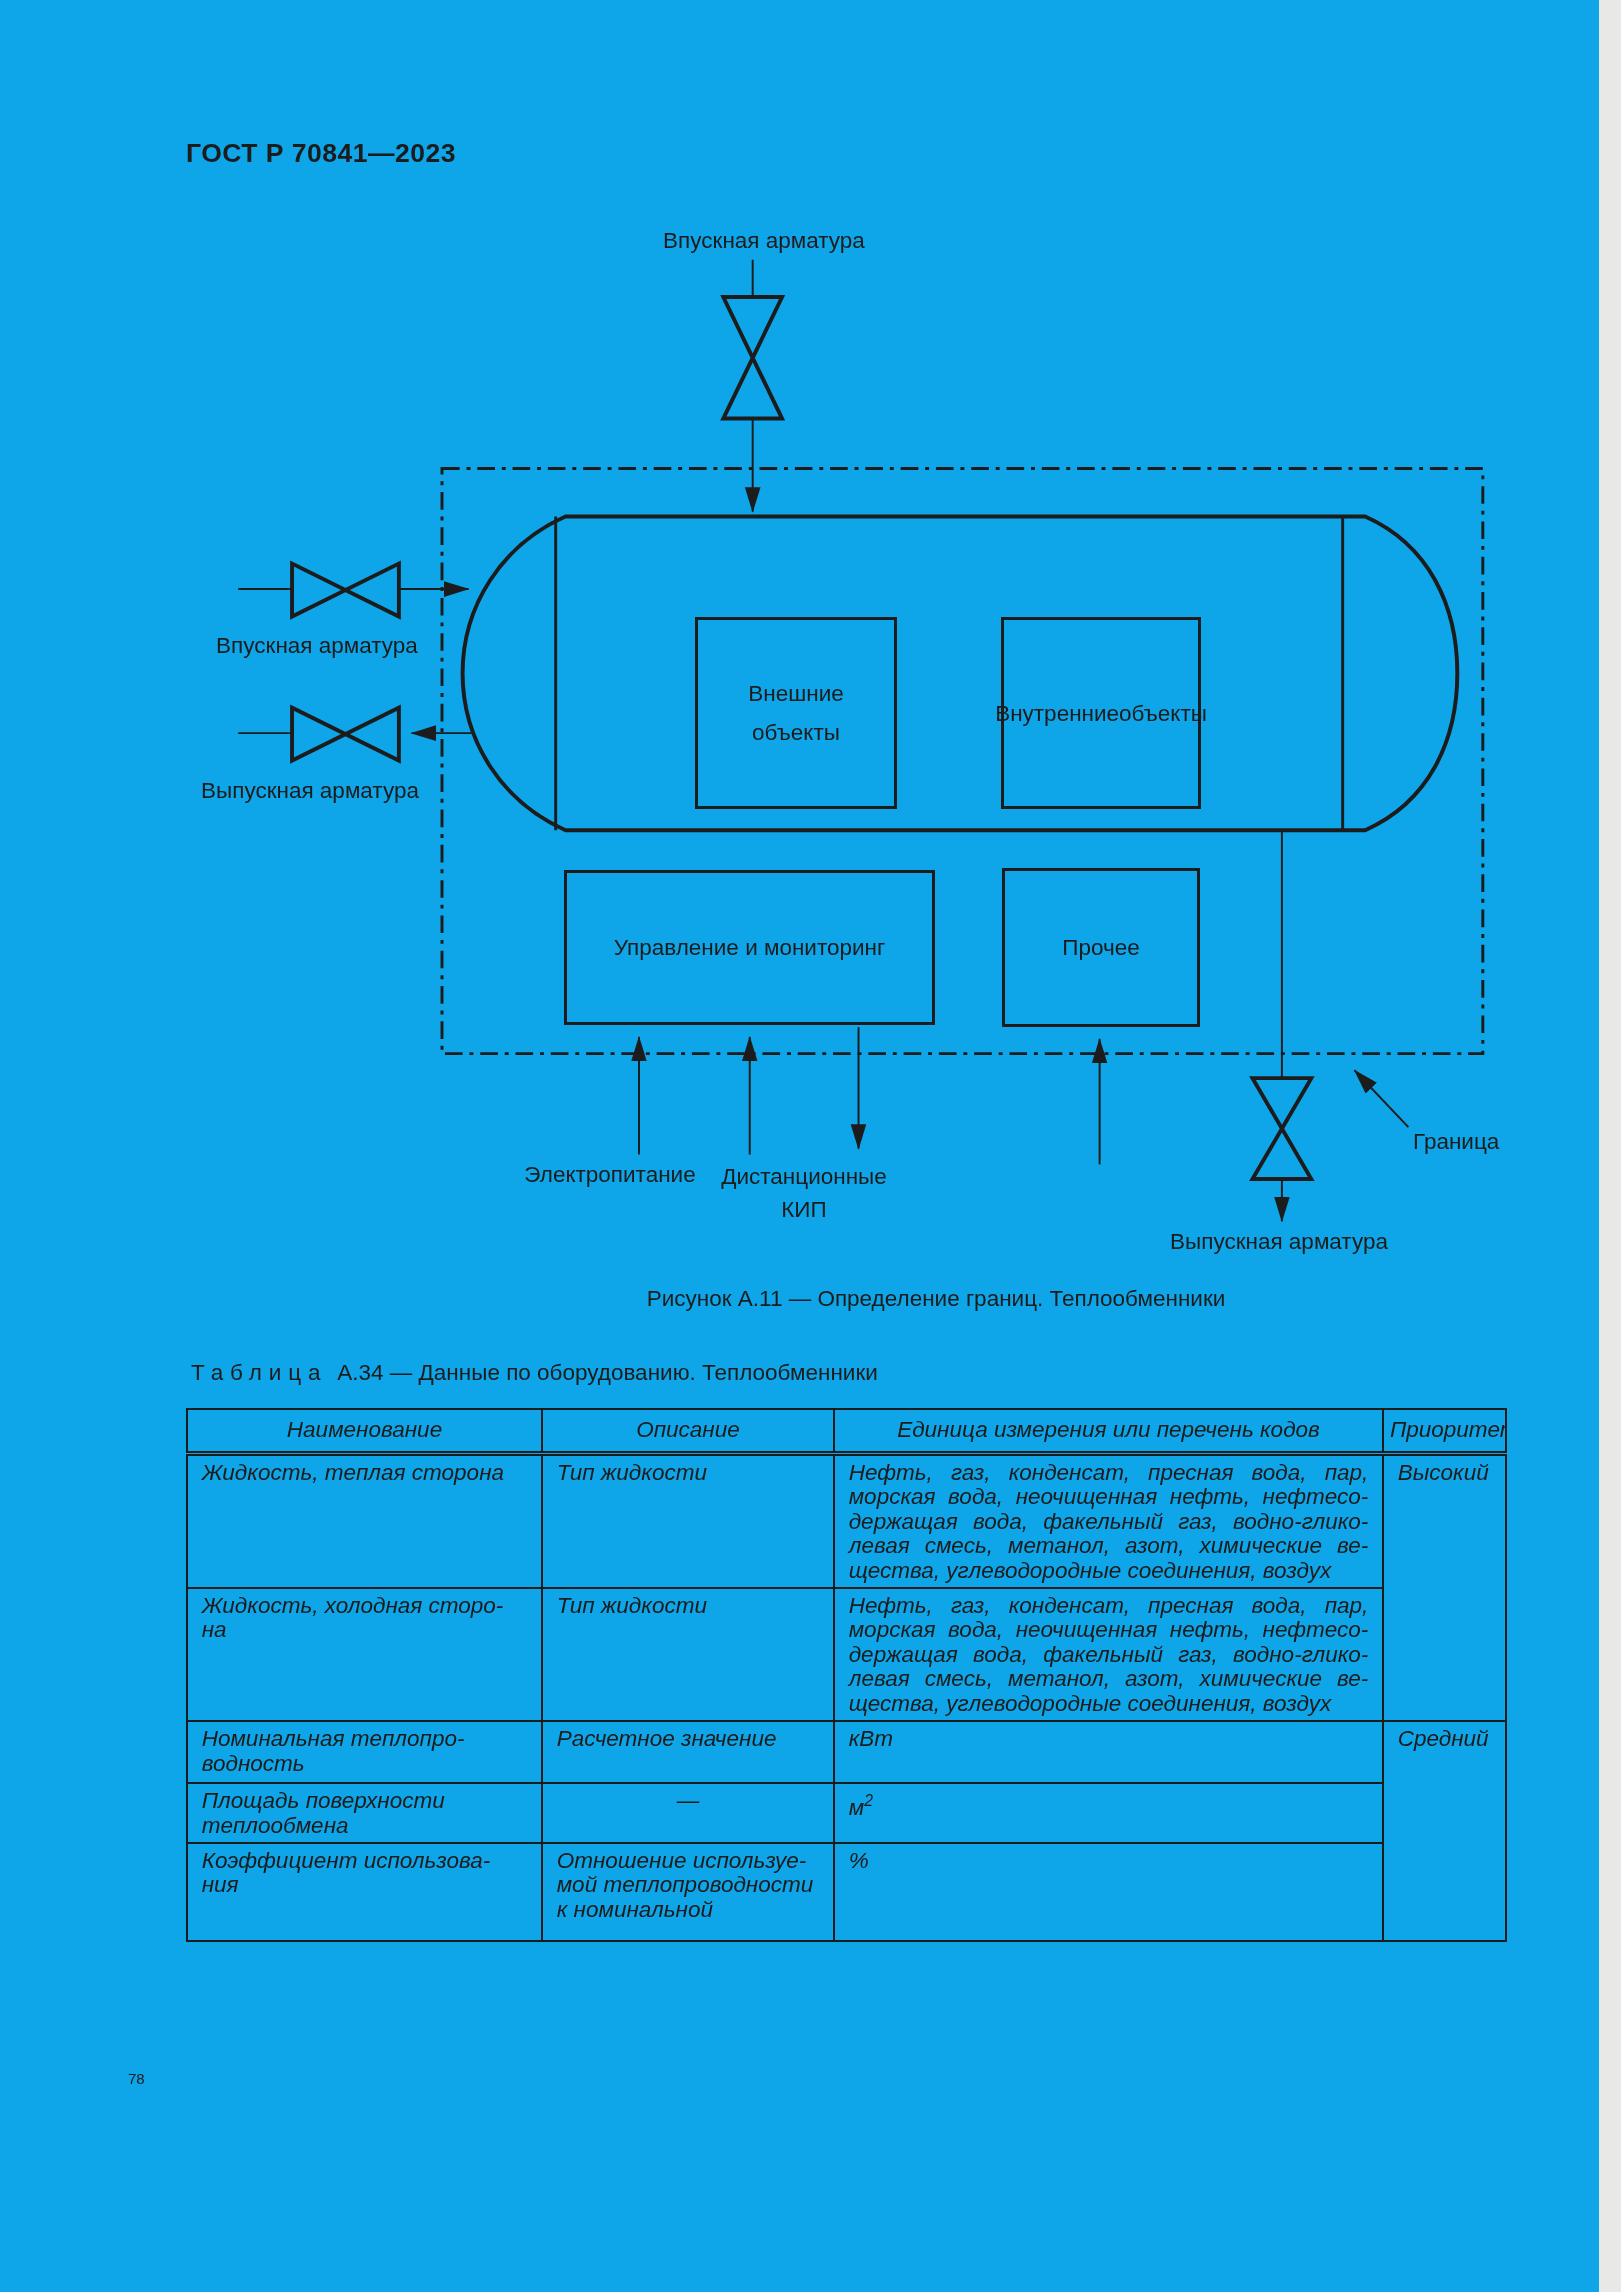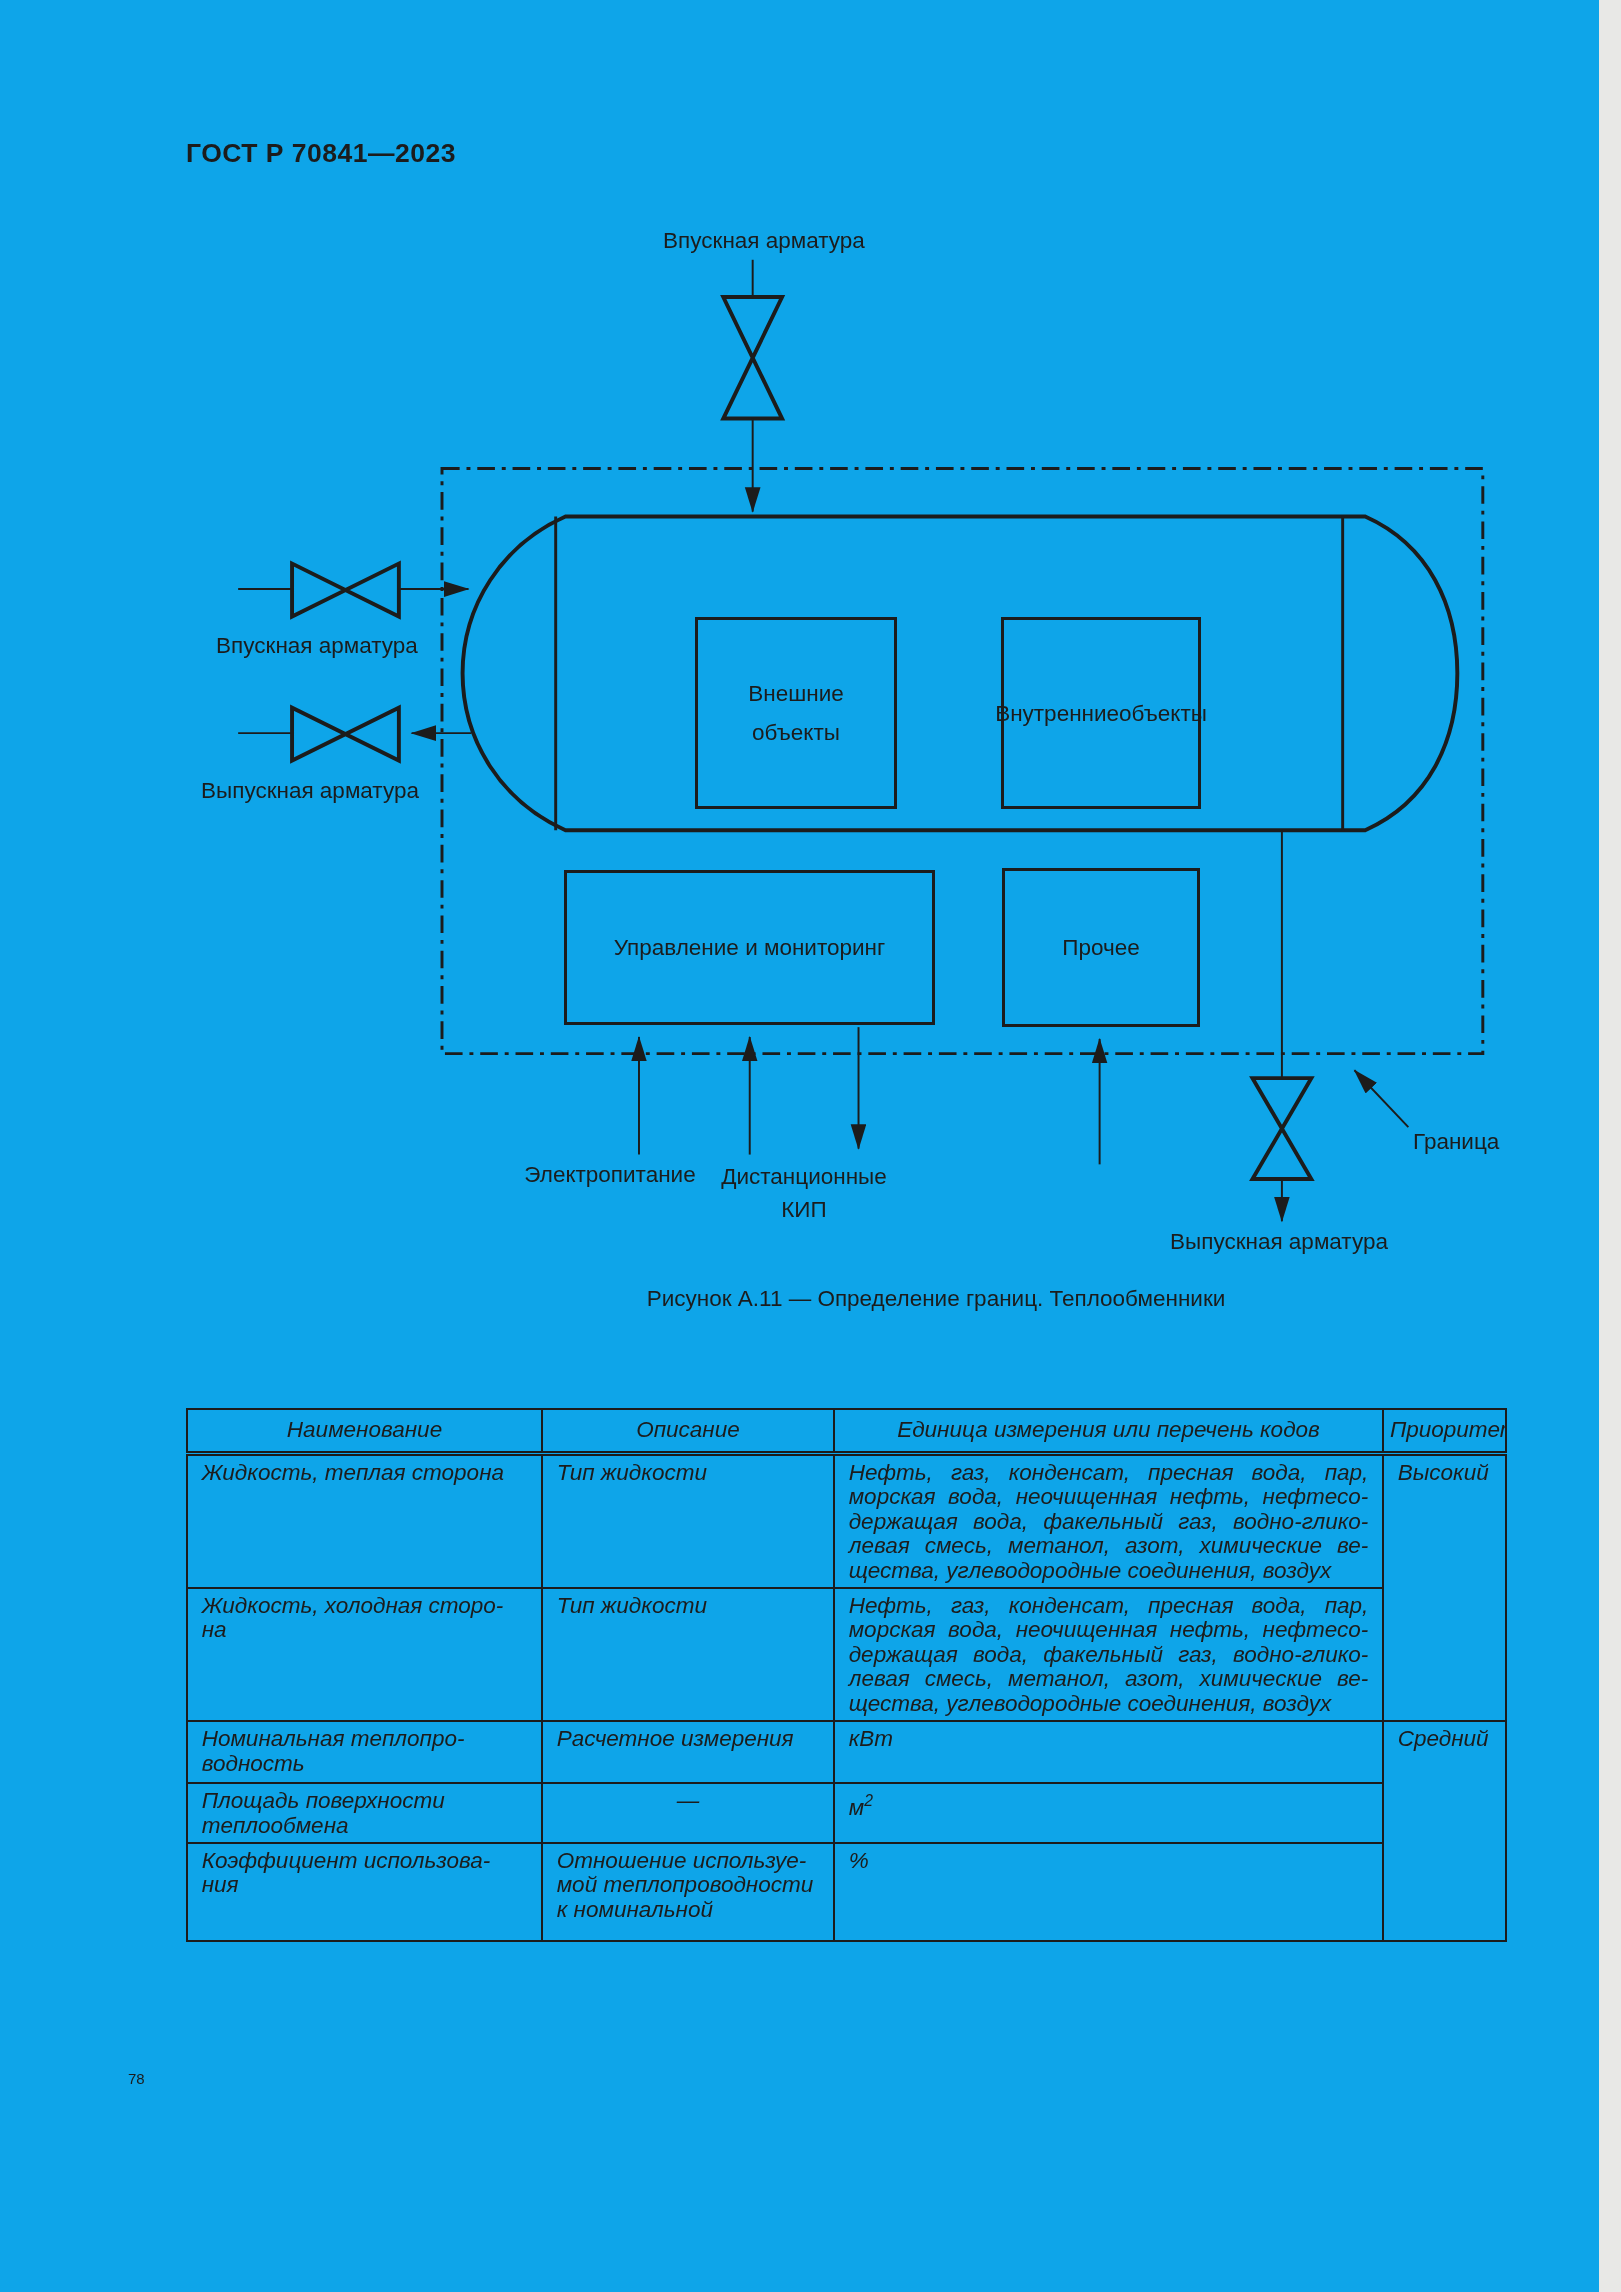--- a/index.html
+++ b/index.html
@@ -116,20 +116,23 @@
   <div class="abs dlabel center-x" style="left:610px; top:1160px;">Электропитание</div>
   <div class="abs dlabel center-x cell-lines" style="left:804px; top:1160px; line-height:33px;">
       <div>Дистанционные</div>
       <div>КИП</div>
     </div>
   <div class="abs dlabel center-x" style="left:1279px; top:1227px;">Выпускная арматура</div>
   <div class="abs dlabel" style="left:1413px; top:1127px;">Граница</div>
 
   <div class="abs fig-caption center-x" style="left:936px; top:1286px;">Рисунок А.11 — Определение границ. Теплообменники</div>
 
+  <div class="abs tbl-title" style="left:191px; top:1360px;">
+    <span class="tbl-word">Таблица</span><span>А.34 — Данные по оборудованию. Теплообменники</span>
+  </div>
 
   <table class="gost">
     <colgroup>
         <col class="c1">
         <col class="c2">
         <col class="c3">
         <col class="c4">
       </colgroup>
     <thead>
       <tr>
@@ -164,21 +167,21 @@
             <div>держащая вода, факельный газ, водно-глико-</div>
             <div>левая смесь, метанол, азот, химические ве-</div>
             <div>щества, углеводородные соединения, воздух</div>
           </td>
       </tr>
       <tr>
         <td class="hr3 cell-lines">
             <div>Номинальная теплопро-</div>
             <div>водность</div>
           </td>
-        <td>Расчетное измерения</td>
+        <td>Расчетное значение</td>
         <td>кВт</td>
         <td rowspan="3">Средний</td>
       </tr>
       <tr>
         <td class="hr4 cell-lines">
             <div>Площадь поверхности</div>
             <div>теплообмена</div>
           </td>
         <td class="dash-center">—</td>
         <td><span>м</span><sup>2</sup></td>

